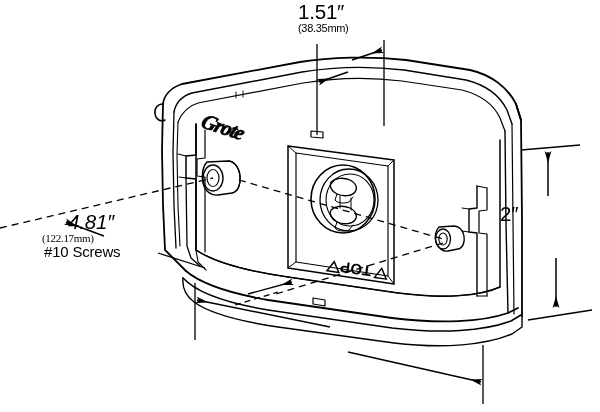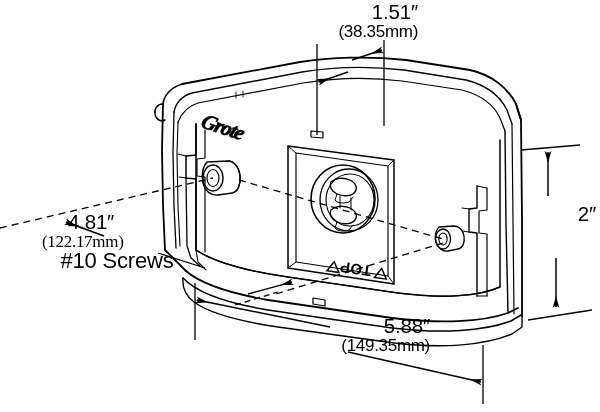--- a/index.html
+++ b/index.html
@@ -27,34 +27,33 @@
     width: 600px;
     height: 412px;
     display: block;
   }
   .dim-text {
     position: absolute;
     white-space: nowrap;
     color: #000000;
     font-family: "Liberation Sans", sans-serif;
     line-height: 1.02;
-    text-align: right;
+    text-align: left;
   }
   .dim-primary {
     font-size: 20.5px;
     letter-spacing: -0.2px;
   }
   .dim-secondary {
-    font-size: 17px;
+    font-size: 11px;
     letter-spacing: -0.3px;
   }
   .dim-note {
-    font-size: 22px;
+    font-size: 15px;
     letter-spacing: -0.2px;
-    text-align: center;
   }
   #dim-top-block {
     left: 298px;
     top: 2px;
     width: 120px;
   }
   #dim-right-block {
     left: 500px;
     top: 204px;
     width: 96px;
@@ -63,21 +62,21 @@
     left: 240px;
     top: 316px;
     width: 190px;
   }
   #dim-left-block {
     left: 40px;
     top: 212px;
     width: 150px;
     text-align: left;
   }
-  #dim-left-block .dim-primary { padding-left: 28px; }
+  #dim-left-block .dim-primary { padding-left: 28px; font-style: italic; }
   #dim-left-block .dim-secondary { padding-left: 2px; font-family: Liberation Serif, serif; }
   #dim-left-block .dim-note { padding-left: 4px; }
 </style>
 </head>
 <body>
 
 <div id="drawing-root">
 
   <svg id="drawing-svg" viewBox="0 0 600 412" xmlns="http://www.w3.org/2000/svg">
     <defs>
@@ -258,24 +257,20 @@
 
   <div class="dim-text" id="dim-top-block">
     <div class="dim-primary">1.51″</div>
     <div class="dim-secondary">(38.35mm)</div>
   </div>
 
   <div class="dim-text" id="dim-right-block">
     <div class="dim-primary">2″</div>
   </div>
 
-  <div class="dim-text" id="dim-bottom-block">
-    <div class="dim-primary">5.88″</div>
-    <div class="dim-secondary">(149.35mm)</div>
-  </div>
 
   <div class="dim-text" id="dim-left-block">
     <div class="dim-primary">4.81″</div>
     <div class="dim-secondary">(122.17mm)</div>
     <div class="dim-note">#10 Screws</div>
   </div>
 
 </div>
 
 </body></html>

